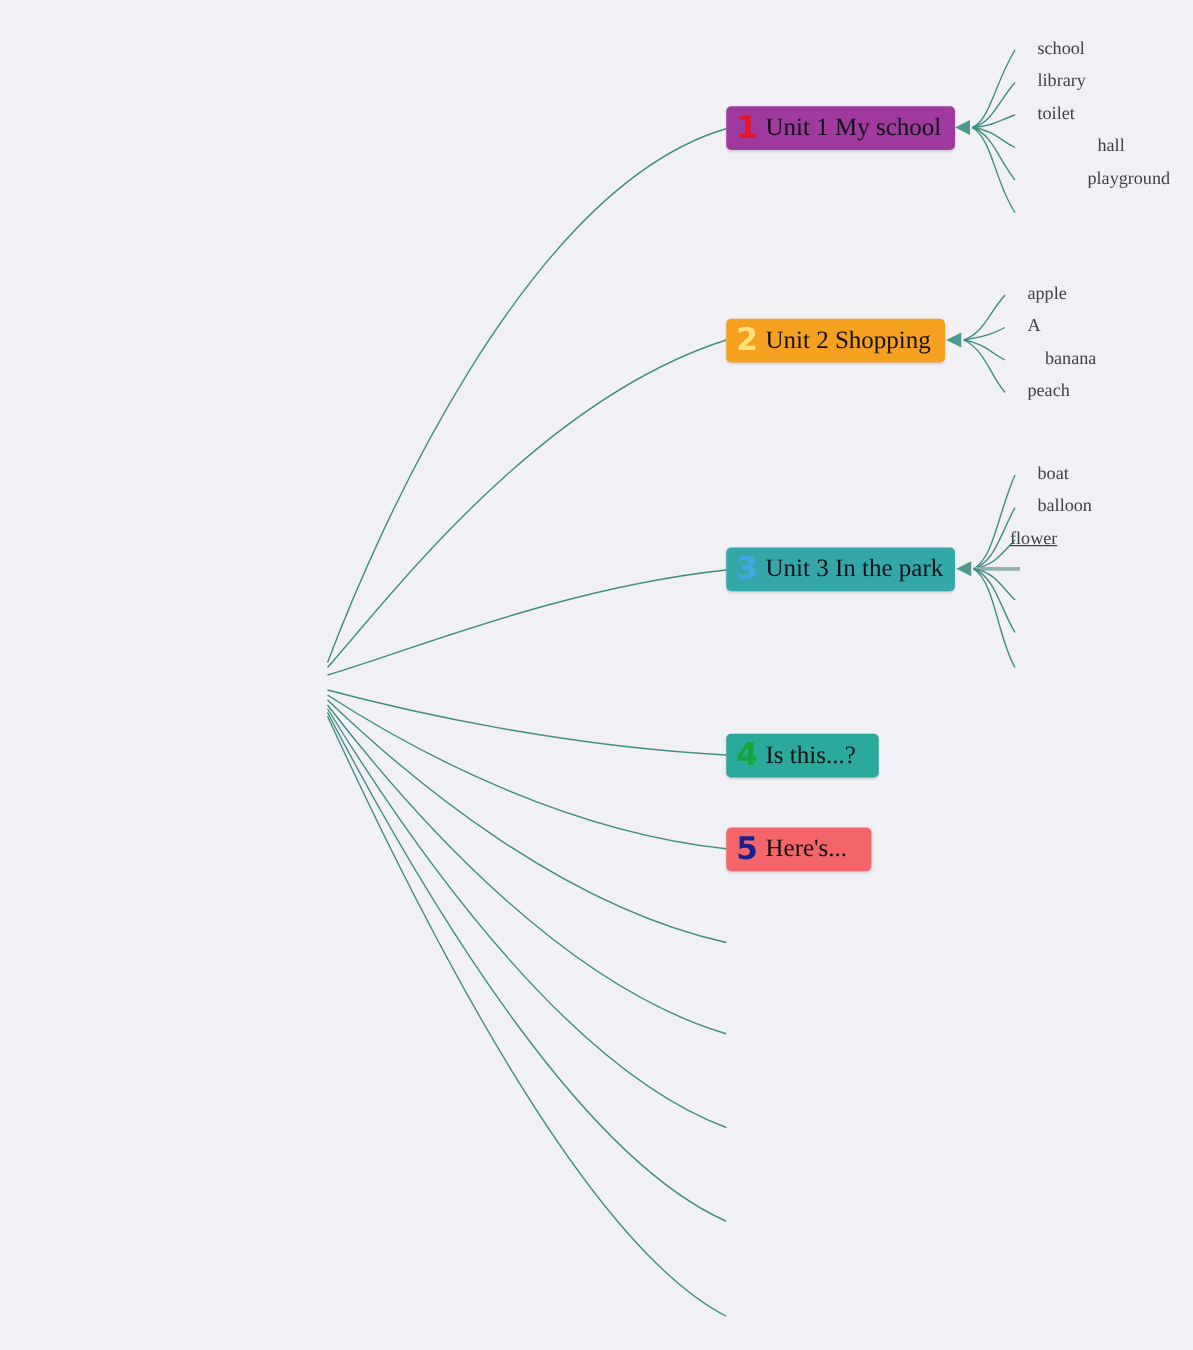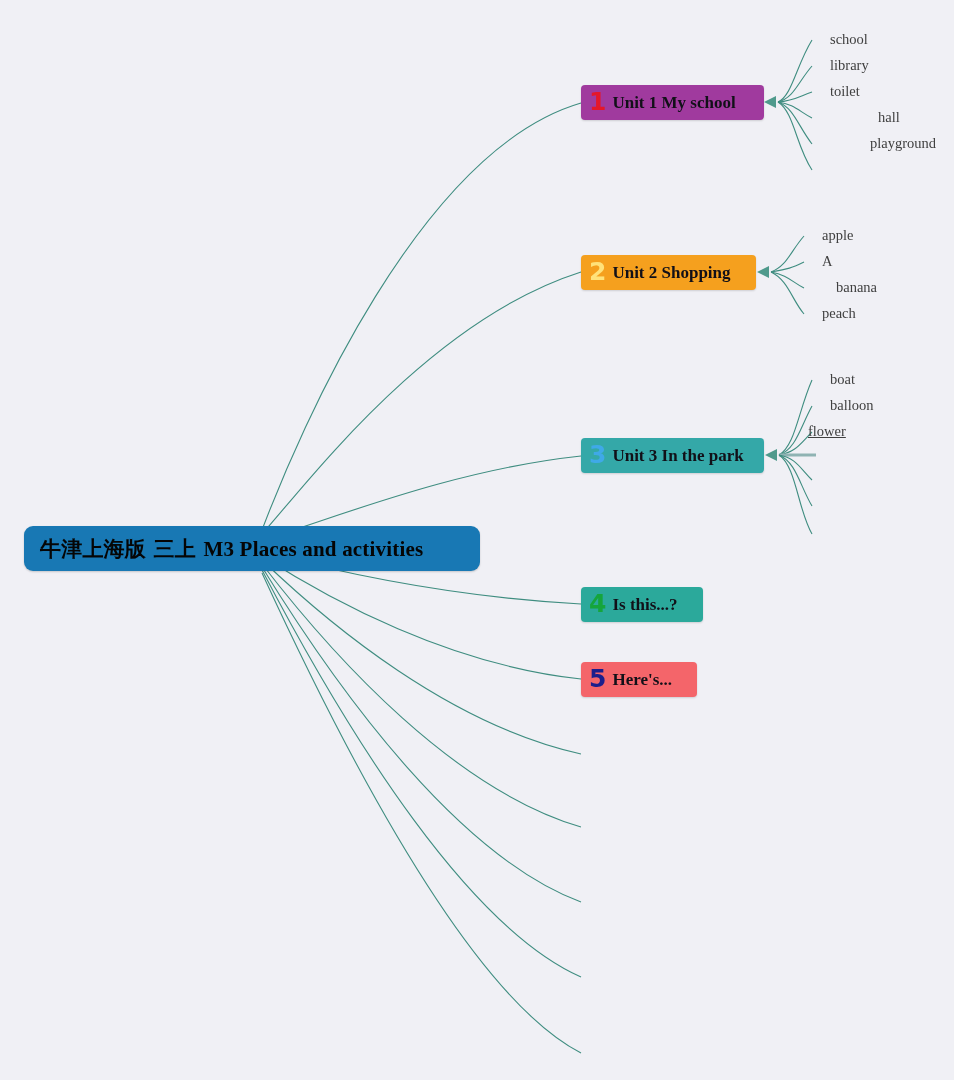--- a/index.html
+++ b/index.html
@@ -67,24 +67,23 @@
   .branch-num {
     font-family: "DejaVu Sans", "Liberation Sans", sans-serif;
     font-size: 25px;
     font-weight: bold;
     line-height: 1;
     margin-right: 6px;
     position: relative;
     top: -1px;
   }
   .branch-text {
-    font-size: 17px;
+    font-size: 20px;
     color: #111018;
     font-family: "Liberation Serif", "DejaVu Serif", serif;
-    font-weight: bold;
   }
   .leaf {
     position: absolute;
     font-size: 14.5px;
     color: #404040;
     font-family: "Liberation Serif", "DejaVu Serif", serif;
     white-space: nowrap;
   }
   .n1 { left: 581px; top: 85px;  width: 183px; background: #a03a9e; }
   .n2 { left: 581px; top: 255px; width: 175px; background: #f5a01e; }
@@ -137,23 +136,20 @@
       <path d="M779,455 C795,446 798,412 812,380"></path>
       <path d="M779,455 C796,449 800,428 812,406"></path>
       <path d="M779,455 C796,452 800,444 812,432"></path>
       <path d="M779,455 L816,455" stroke="#8fb3b3" stroke-width="3"></path>
       <path d="M779,455 C796,458 800,468 812,480"></path>
       <path d="M779,455 C796,462 800,486 812,506"></path>
       <path d="M779,455 C796,466 798,510 812,534"></path>
     </g>
   </svg>
 
-  <div class="node root-node">
-    <span class="root-label"><span class="cjk">牛津上海版 三上 </span><span>M3 Places and activities</span></span>
-  </div>
 
   <div class="node branch-node n1">
     <span class="branch-num" style="color:#e4172a">1</span>
     <span class="branch-text">Unit 1 My school</span>
   </div>
 
   <div class="node branch-node n2">
     <span class="branch-num" style="color:#ffe27a">2</span>
     <span class="branch-text">Unit 2 Shopping</span>
   </div>

